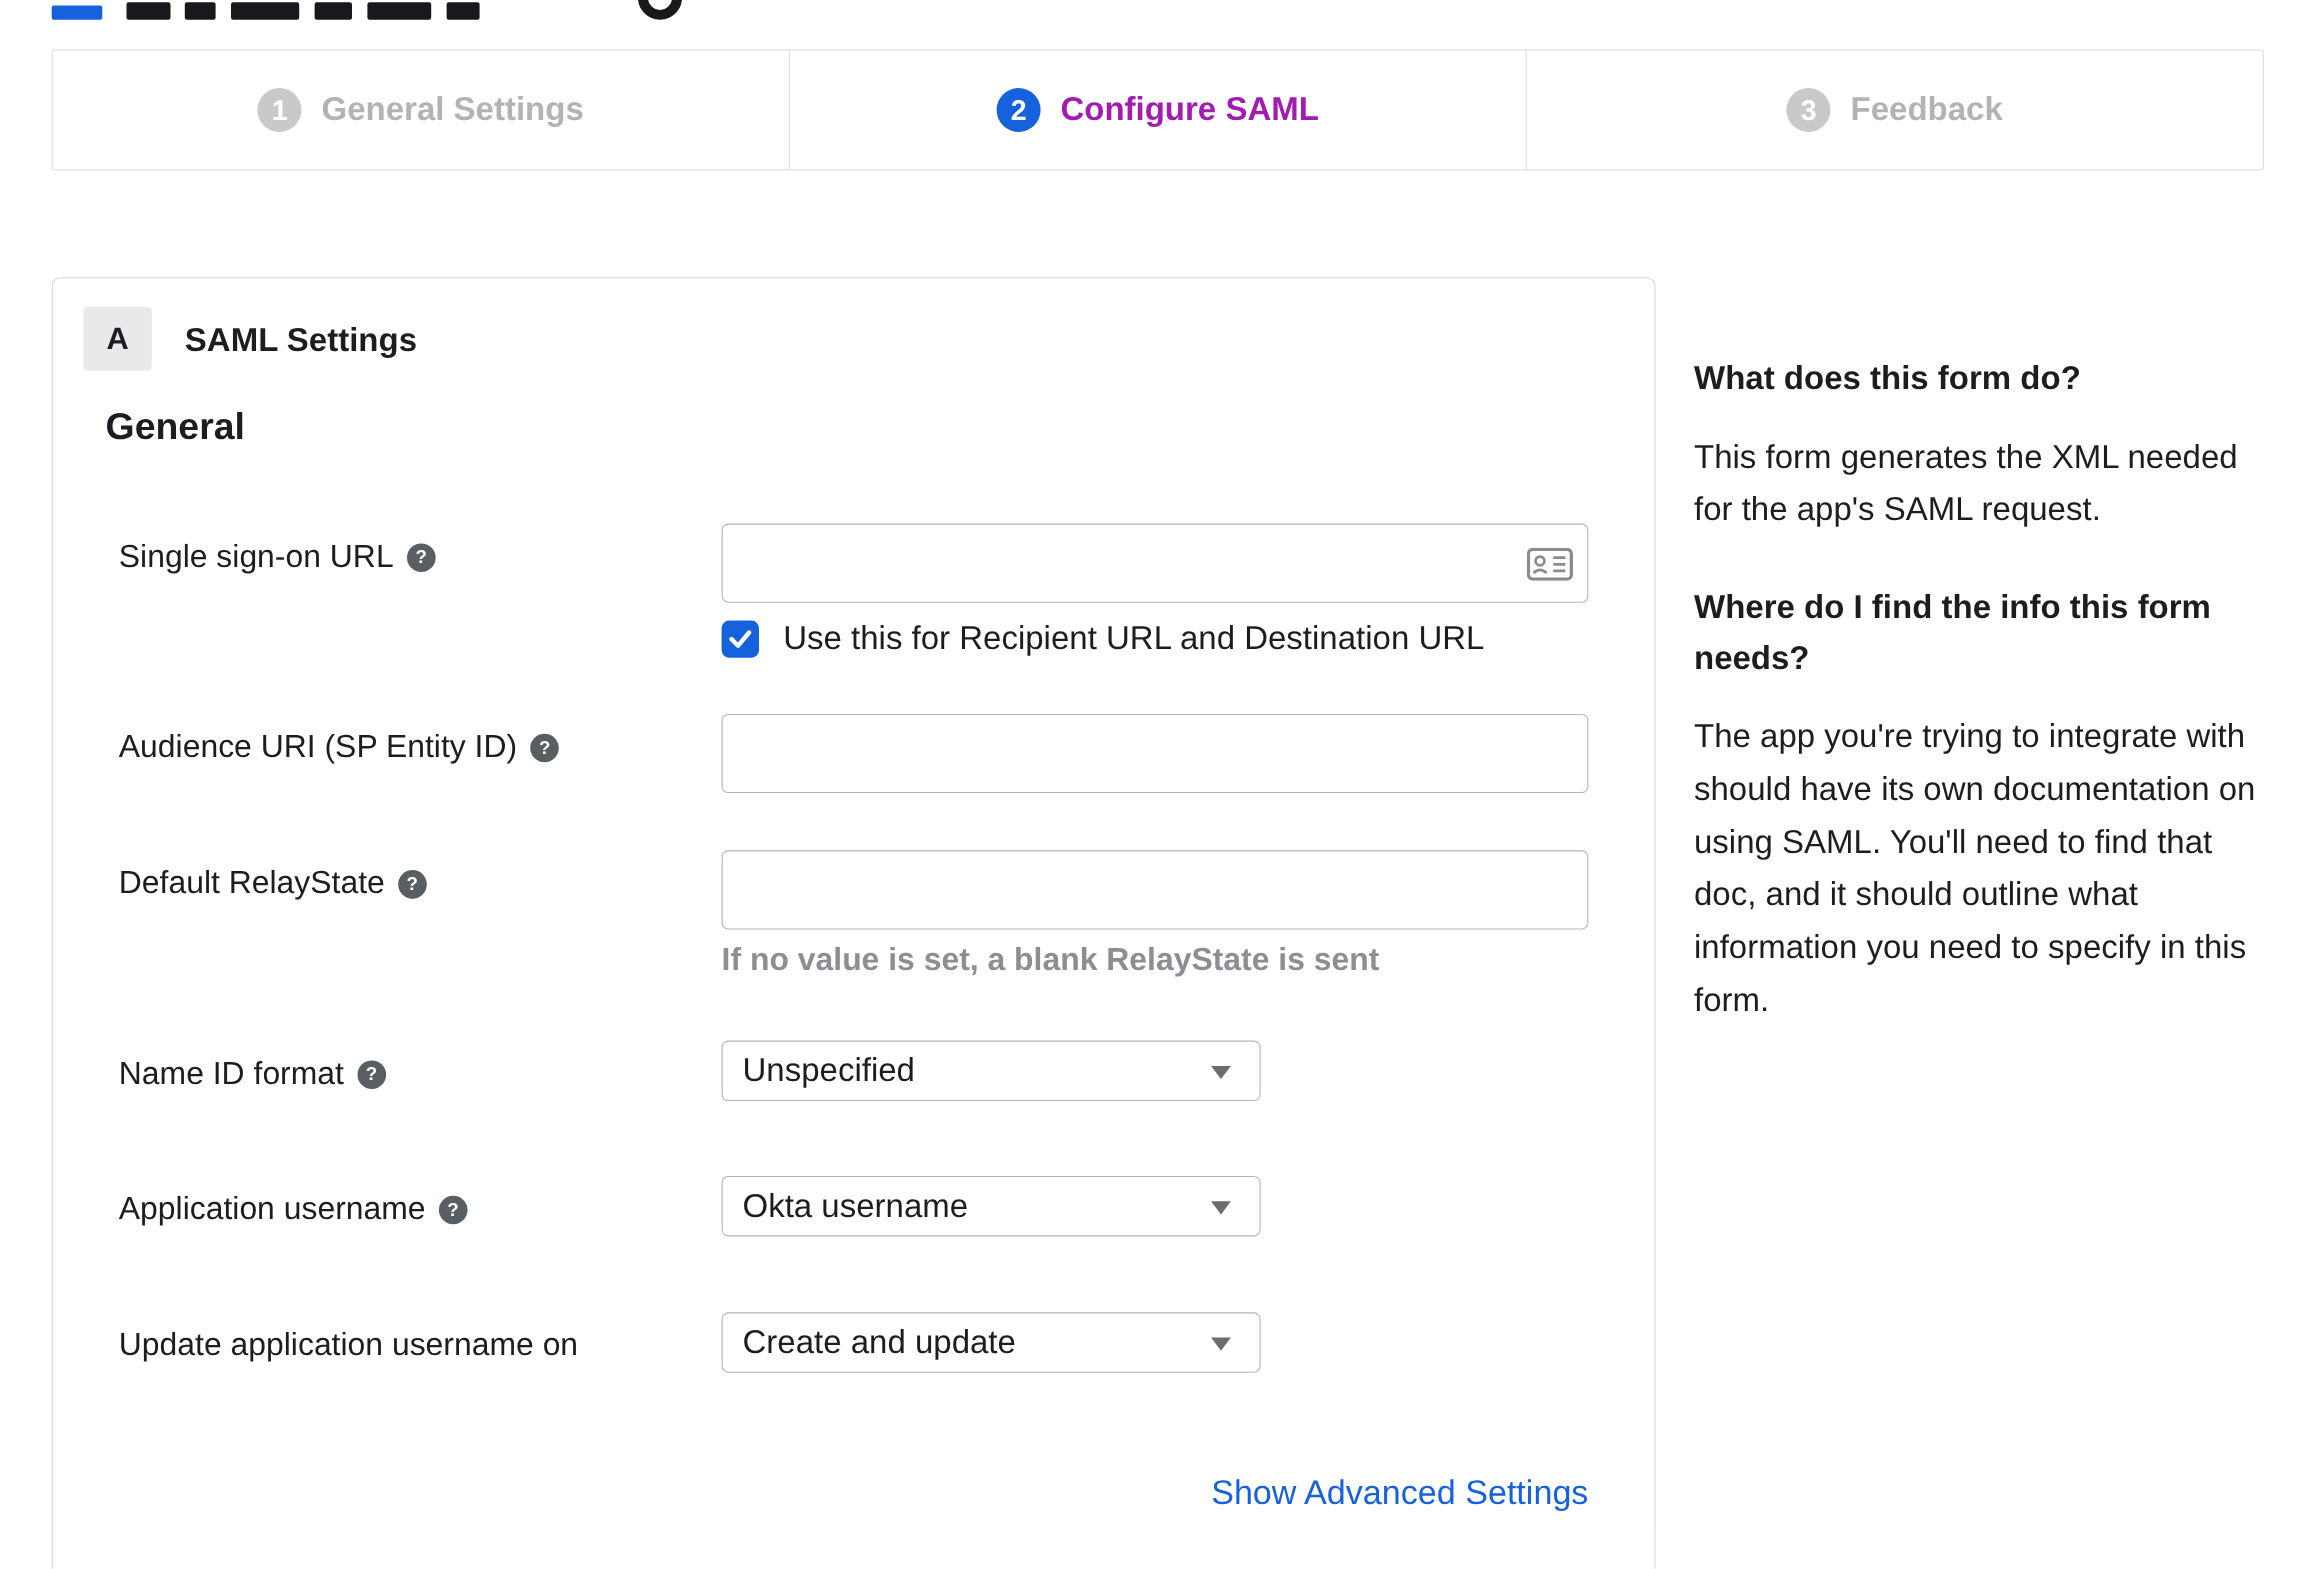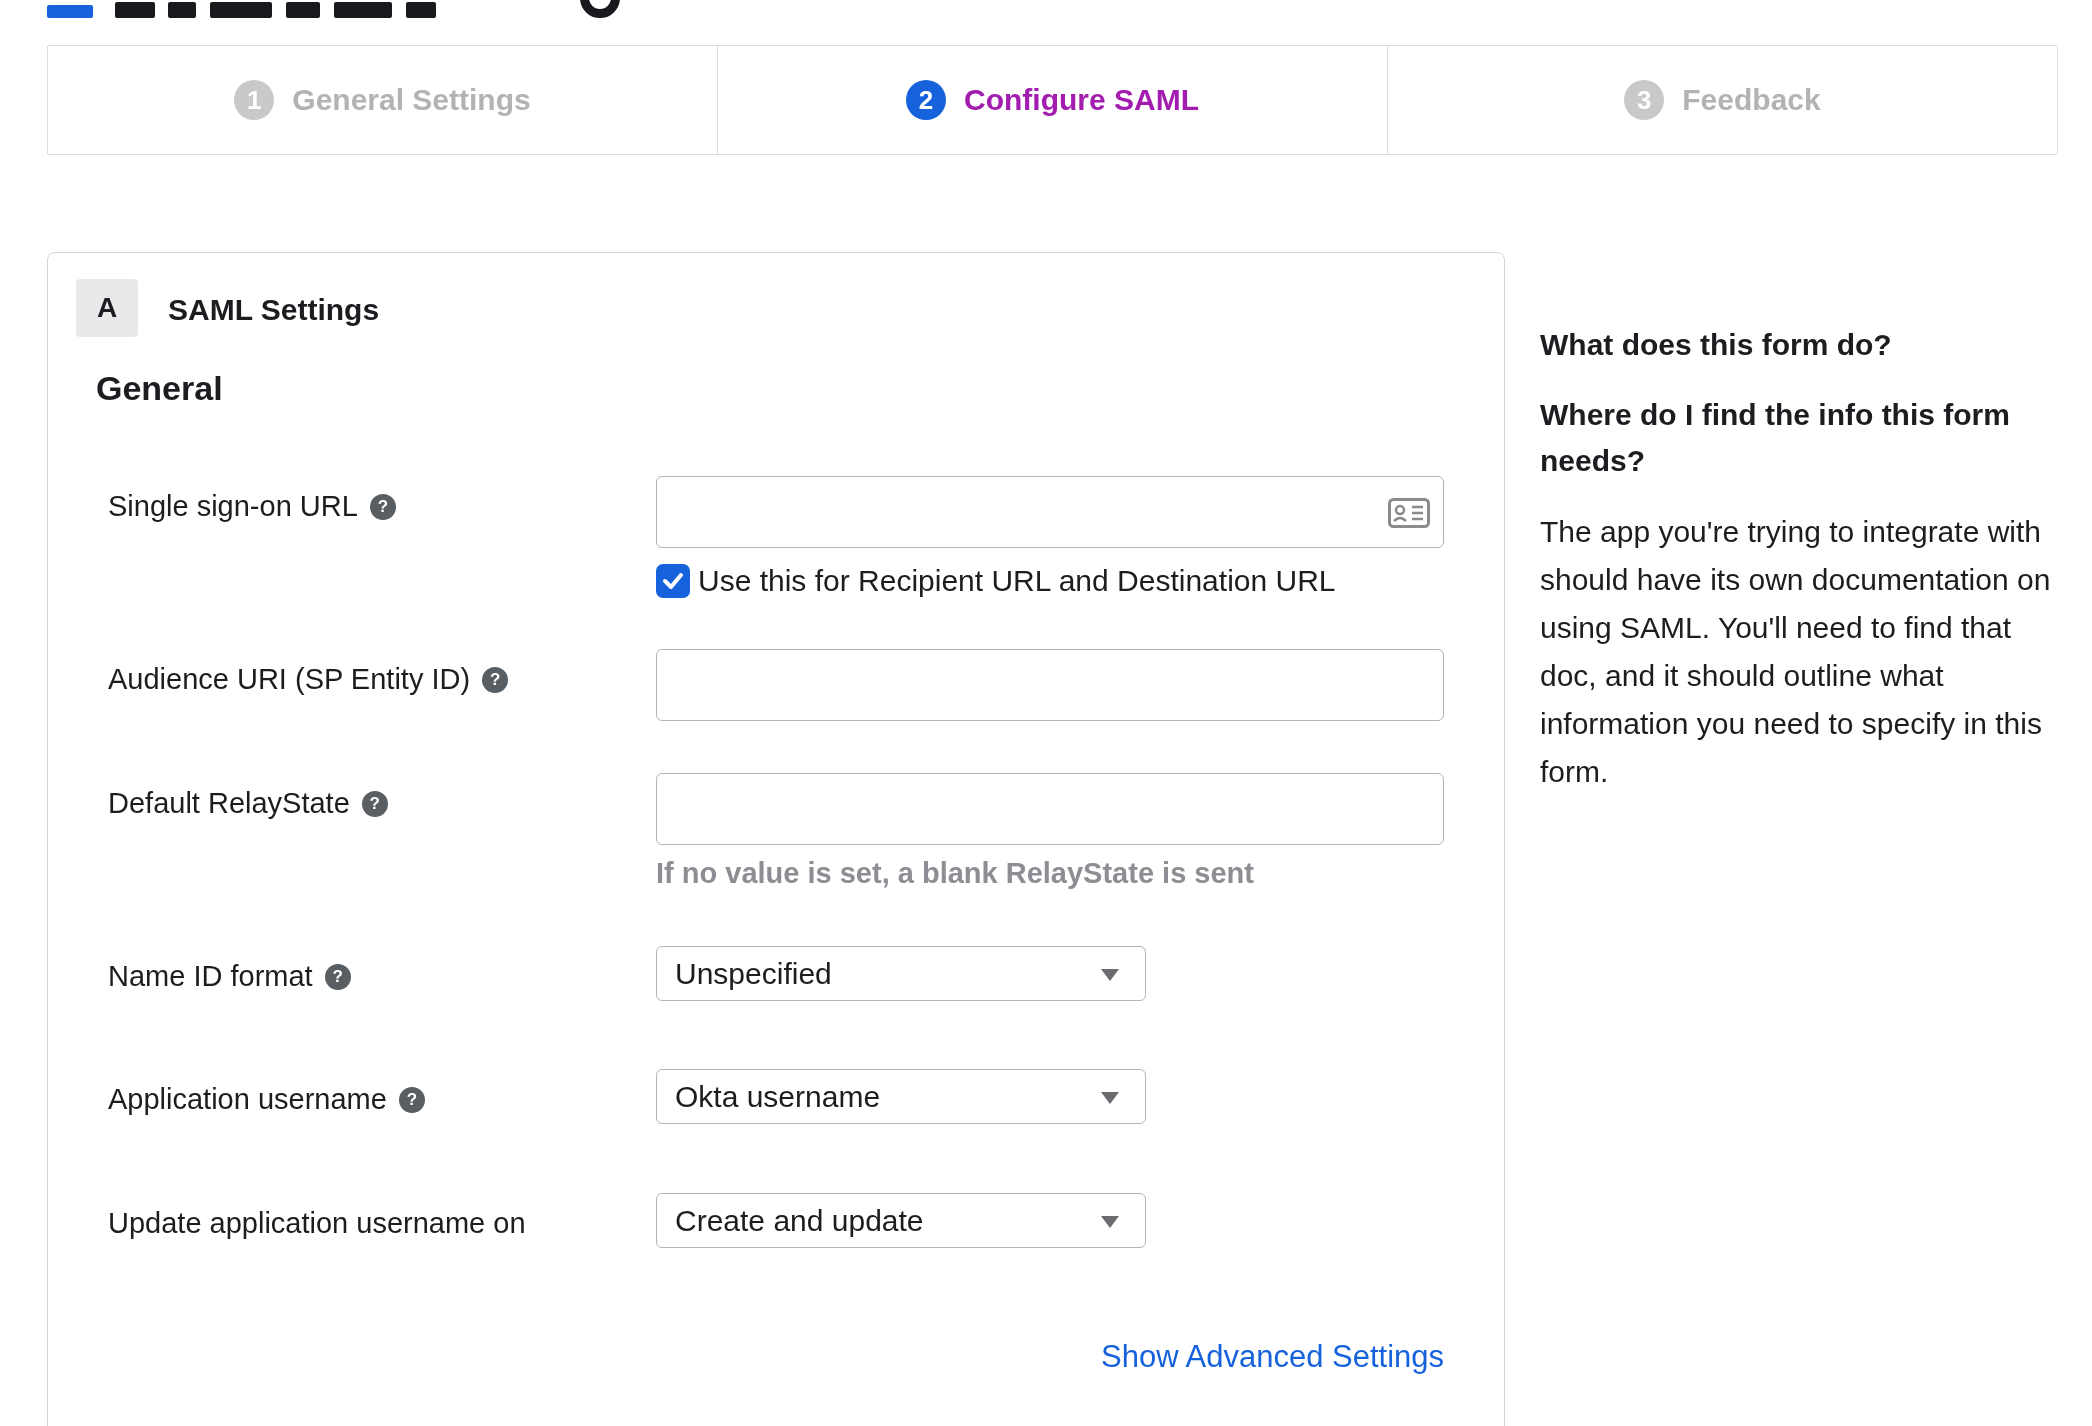--- a/index.html
+++ b/index.html
@@ -40,21 +40,21 @@
                font-size: 17px; font-weight: bold; text-align: center; line-height: 26px;
                display: inline-block; cursor: pointer; }
 
   .text-input { position: absolute; left: 608px; top: 0; width: 788px; height: 72px;
                 border: 1px solid #b5b5b8; border-radius: 6px; font-size: 30px; padding: 0 60px 0 18px;
                 font-family: "Liberation Sans", sans-serif; color: #1d1d21; outline: none; background: #fff; }
   .input-icon { position: absolute; left: 1340px; top: 22px; }
 
   .helper-text { position: absolute; left: 608px; top: 84px; font-size: 29px; color: #8d8d93; font-weight: bold; }
 
-  .checkbox-row { position: absolute; left: 608px; display: flex; align-items: center; gap: 8px; }
+  .checkbox-row { position: absolute; left: 608px; display: flex; align-items: center; gap: 22px; }
   .checkbox { width: 34px; height: 34px; background: #1662dd; border-radius: 7px;
               display: flex; align-items: center; justify-content: center; cursor: pointer; }
   .checkbox-label { font-size: 30px; color: #1d1d21; }
 
   .select { position: absolute; left: 608px; top: 0; width: 490px; height: 55px;
             border: 1px solid #b5b5b8; border-radius: 6px; background: #fff;
             display: flex; align-items: center; padding: 0 18px; font-size: 30px; cursor: pointer; }
   .select-arrow { position: absolute; right: 26px; top: 50%; margin-top: -5px;
                   width: 0; height: 0; border-left: 9px solid transparent; border-right: 9px solid transparent;
                   border-top: 12px solid #6b6b70; }
@@ -178,17 +178,18 @@
         <span>Create and update</span>
         <span class="select-arrow"></span>
       </div>
     </div>
 
     <a class="advanced-link" href="#">Show Advanced Settings</a>
   </div>
 
   <div class="side-help">
     <h3>What does this form do?</h3>
+    <p>This form generates the XML needed for the app's SAML request.</p>
     <h3>Where do I find the info this form needs?</h3>
     <p>The app you're trying to integrate with should have its own documentation on using SAML. You'll need to find that doc, and it should outline what information you need to specify in this form.</p>
   </div>
 
 </div>
 
 </body></html>

